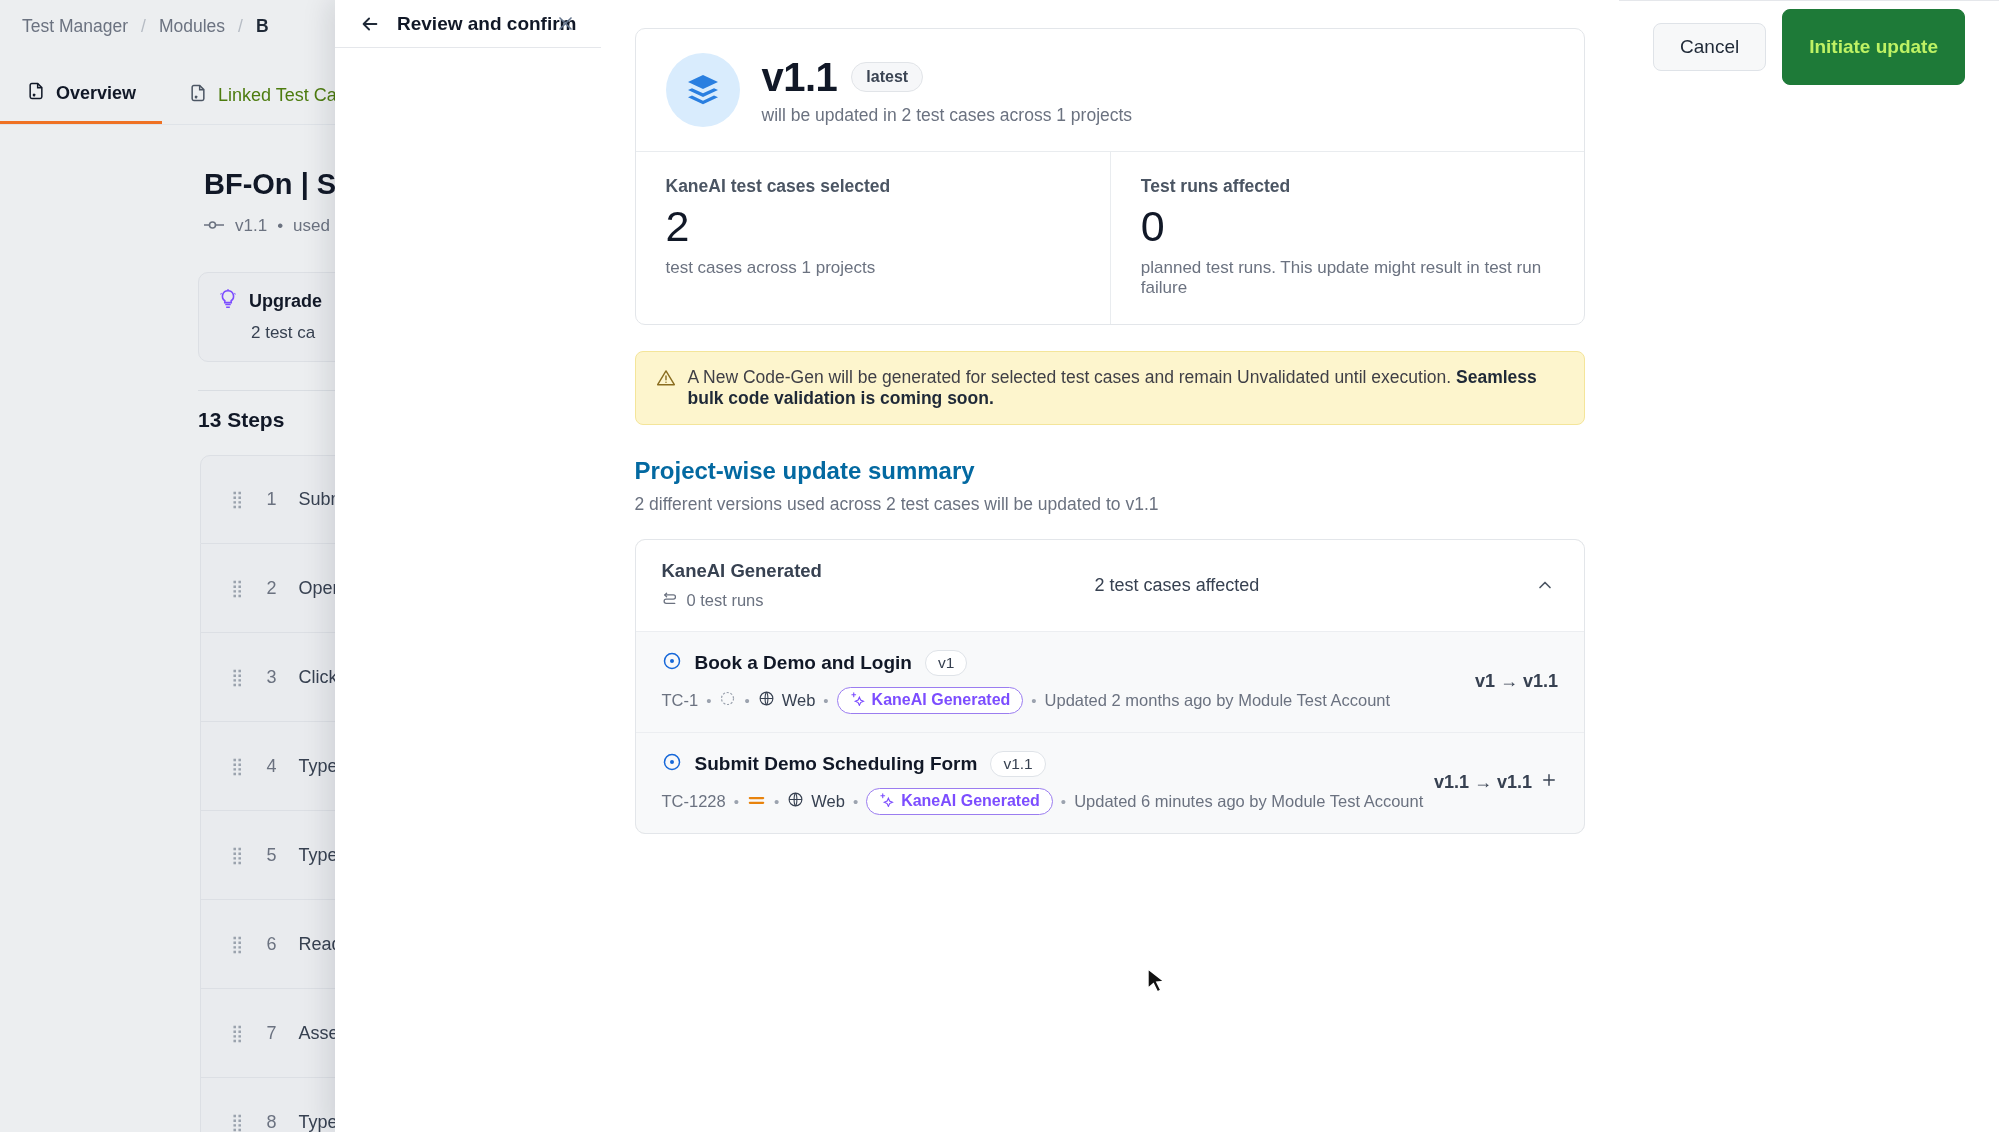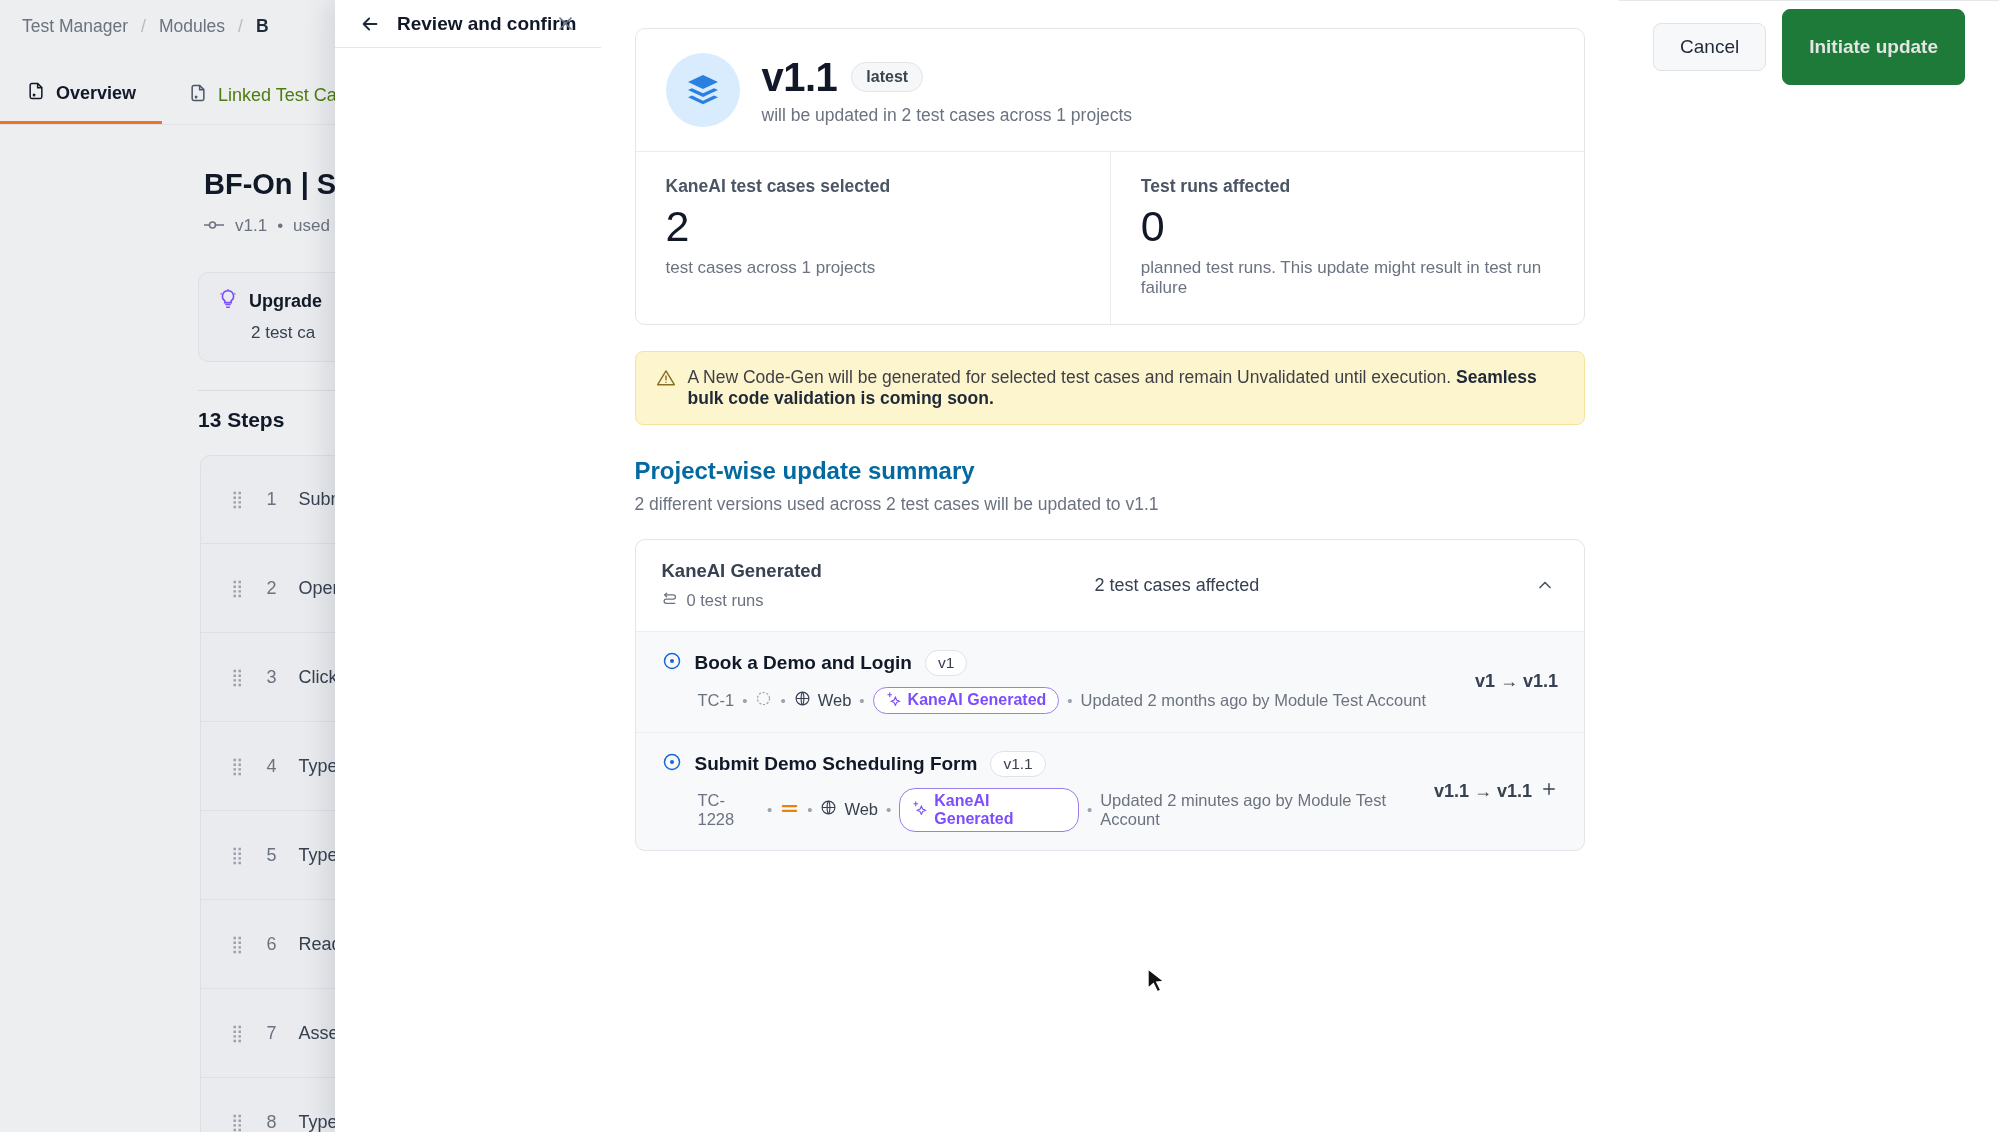--- a/index.html
+++ b/index.html
@@ -169,21 +169,21 @@
   }
   .tc-main { flex: 1 1 auto; }
   .tc-title-line { display: flex; align-items: center; gap: 13px; }
   .radio-ico { flex: none; }
   .tc-name { font-size: 19px; font-weight: 700; color: #111827; }
   .tc-ver-pill {
     border: 1px solid #dfe3e8; border-radius: 16px; background: #fff;
     padding: 3px 12px; font-size: 15.5px; color: #374151;
   }
   .tc-meta {
-    display: flex; align-items: center; gap: 8px; margin-top: 11px; margin-left: 36px;
+    display: flex; align-items: center; gap: 8px; margin-top: 11px; 
     font-size: 16.5px; color: #6b7280; flex-wrap: nowrap;
   }
   .dot-sep { color: #9ca3af; font-size: 15px; }
   .kane-pill {
     display: inline-flex; align-items: center; gap: 7px;
     border: 1px solid #9b7df0; border-radius: 16px; background: #fff;
     padding: 3px 12px; font-size: 16px; color: #7c4dff; font-weight: 700;
   }
   .web-chip { display: inline-flex; align-items: center; gap: 7px; color: #374151; }
   .tc-ver-transition { font-size: 18px; font-weight: 700; color: #374151; white-space: nowrap; display:flex; align-items:center; gap:8px; }
@@ -197,21 +197,21 @@
   }
   .btn {
     font-family: "Liberation Sans", sans-serif;
     font-size: 19px; border-radius: 8px; cursor: pointer;
   }
   .btn-cancel {
     background: #f7f8f9; border: 1px solid #dfe3e8; color: #1f2937;
     padding: 12px 26px; font-weight: 400;
   }
   .btn-primary {
-    background: #1e7a38; border: 1px solid #1e7a38; color: #e5e5e5;
+    background: #1e7a38; border: 1px solid #1e7a38; color: #bef264;
     padding: 26px 26px; font-weight: 700;
   }
 
   
   #cursor { position: absolute; left: 1146px; top: 968px; pointer-events: none; }
 </style>
 </head>
 <body>
 
 <div id="app-background">
@@ -493,21 +493,21 @@
             <span class="kane-pill">
               <span>
                 <svg width="15" height="15" viewBox="0 0 24 24" fill="none" stroke="#7c4dff" stroke-width="1.8" stroke-linecap="round">
                     <path d="M6 3v6M3 6h6"></path>
                     <path d="M15 10l2 4.5L21.5 16.5 17 18.5 15 23l-2-4.5L8.5 16.5 13 14.5 15 10z"></path>
                   </svg>
               </span>
               <span>KaneAI Generated</span>
             </span>
             <span class="dot-sep">•</span>
-            <span>Updated 2 minutes ago by Module Test Account</span>
+            <span>Updated 6 minutes ago by Module Test Account</span>
           </div>
         </div>
         <div class="tc-ver-transition">
           <span>v1.1 → v1.1</span>
           <span>
             <svg width="18" height="18" viewBox="0 0 24 24" fill="none" stroke="#374151" stroke-width="1.9" stroke-linecap="round">
                 <path d="M12 5v14M5 12h14"></path>
               </svg>
           </span>
         </div>

